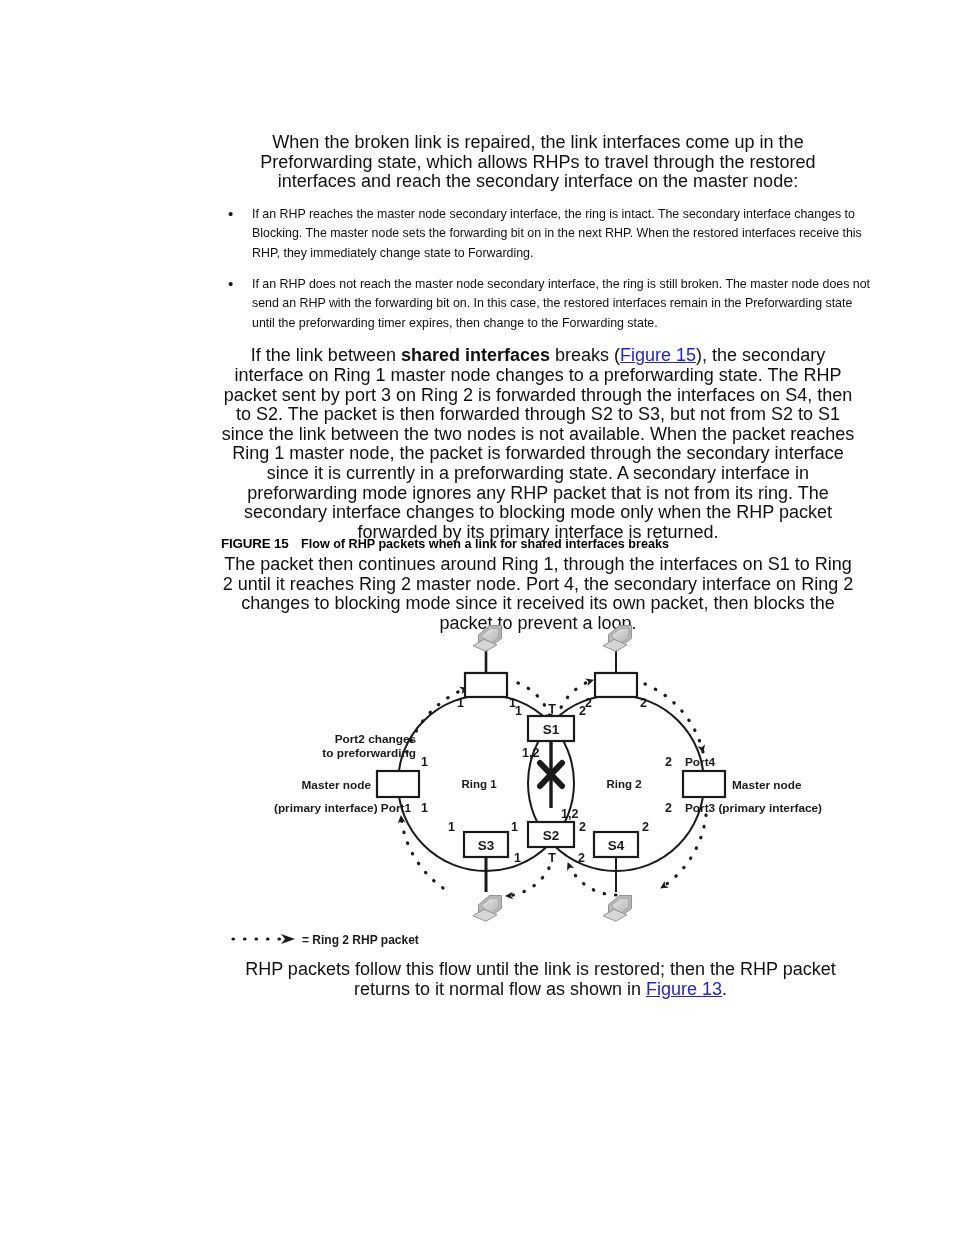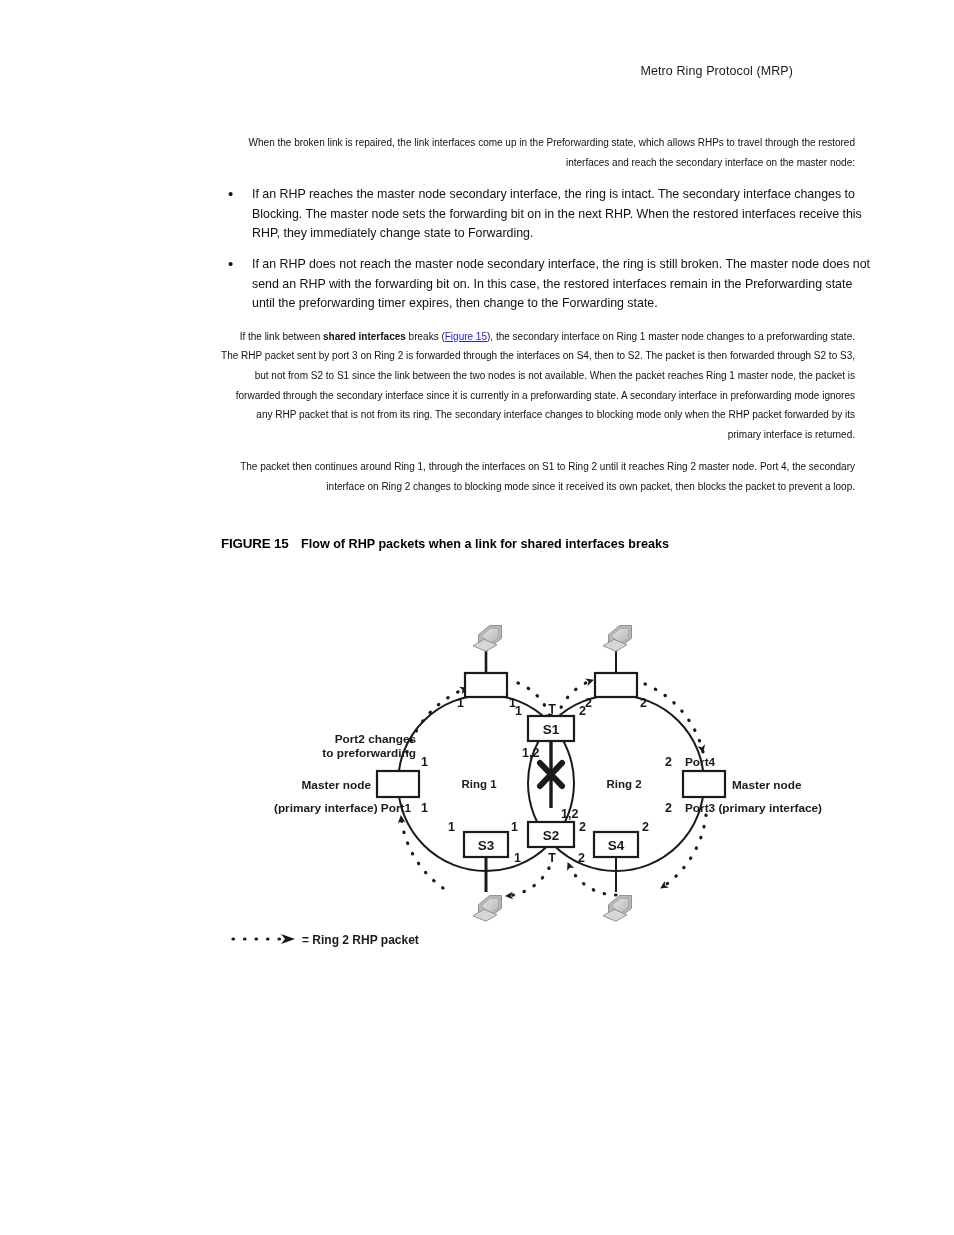--- a/index.html
+++ b/index.html
@@ -35,24 +35,24 @@
 
   
   .content {
     position: absolute;
     top: 133px;
     left: 221px;
     width: 650px;
   }
   p.body-text {
     margin: 0 16px 13px 0;
-    font-size: 10px;
+    font-size: 18px;
     line-height: 19.6px;
     color: #111111;
-    text-align: right;
+    text-align: center;
   }
 
   ul.bullets {
     margin: 0 0 13px 0;
     padding: 0;
     list-style: none;
   }
   ul.bullets li {
     position: relative;
     padding-left: 31px;
@@ -110,21 +110,20 @@
     top: 960px;
     left: 221px;
     width: 655px;
   }
 </style>
 </head>
 <body>
 
 <div class="page">
 
-  <div class="running-header">Metro Ring Protocol (MRP)</div>
 
   <div class="content">
 
     <p class="body-text">When the broken link is repaired, the link interfaces come up in the Preforwarding state, which allows RHPs to travel through the restored interfaces and reach the secondary interface on the master node:</p>
 
     <ul class="bullets">
       <li>
         <span class="bullet-dot">•</span>
         <span>If an RHP reaches the master node secondary interface, the ring is intact.  The secondary interface changes to Blocking.  The master node sets the forwarding bit on in the next RHP. When the restored interfaces receive this RHP, they immediately change state to Forwarding.</span>
       </li>
@@ -270,14 +269,17 @@
       </g>
 
       <g>
         <line x1="12" y1="339" x2="60" y2="339" stroke="#1a1a1a" stroke-width="3.2" stroke-linecap="round" stroke-dasharray="0.5 11"></line>
         <path d="M60,334 L74,339 L60,344 L64,339 Z" fill="#1a1a1a"></path>
         <text x="81" y="344" font-family="Liberation Sans, sans-serif" font-size="12" font-weight="bold" fill="#1a1a1a">= Ring 2 RHP packet</text>
       </g>
     </svg>
   </div>
 
+  <div class="closing">
+    <p class="body-text"><span>RHP packets follow this flow until the link is restored; then the RHP packet returns to it normal flow as shown in </span><a class="xref" href="#">Figure 13</a><span>.</span></p>
+  </div>
 
 </div>
 
 </body></html>

